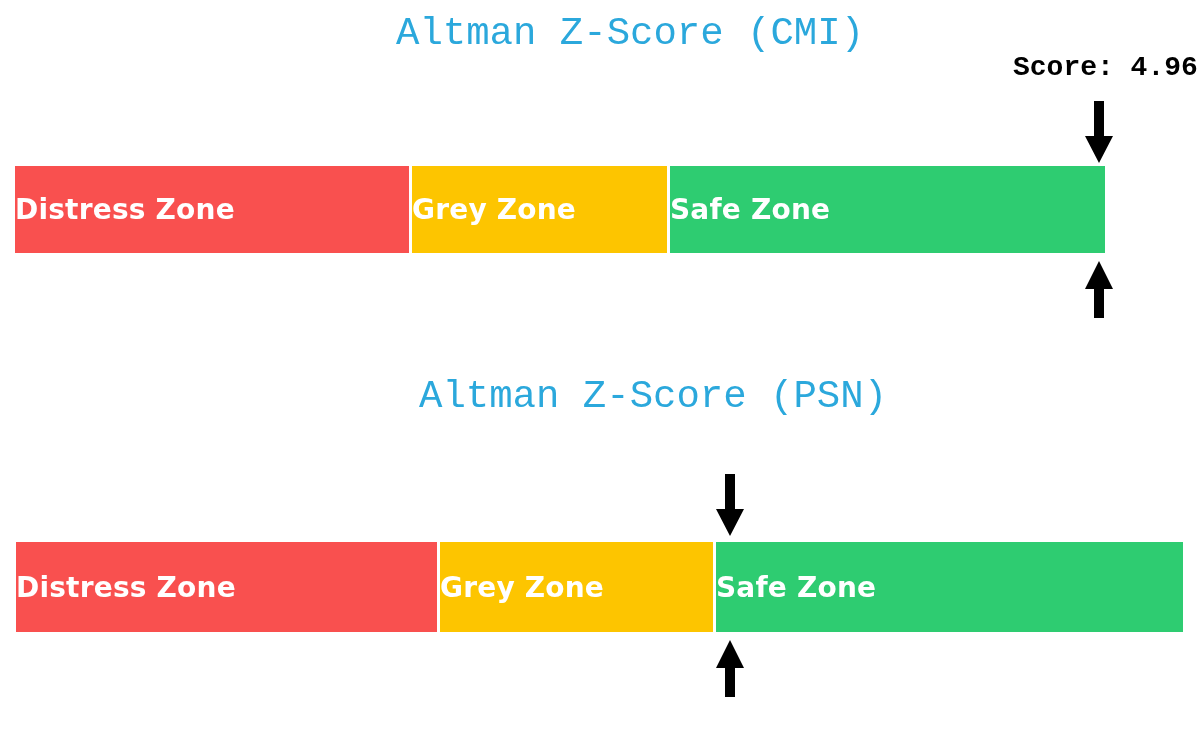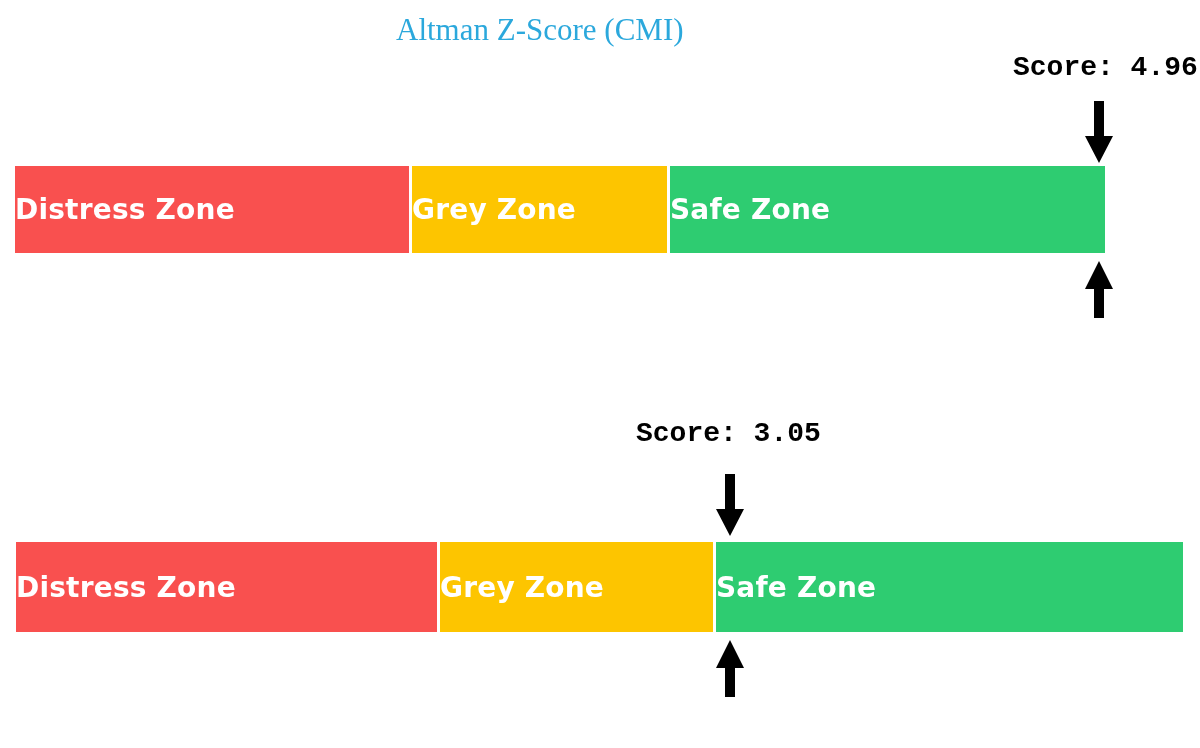--- a/index.html
+++ b/index.html
@@ -17,22 +17,22 @@
   #canvas {
     position: relative;
     width: 1200px;
     height: 748px;
     background: #ffffff;
   }
 
   
   .chart-title {
     position: absolute;
-    font-family: Liberation Serif, serif;
-    font-size: 31px;
+    font-family: Liberation Mono, monospace;
+    font-size: 39px;
     font-weight: 400;
     white-space: nowrap;
     letter-spacing: 0px;
   }
 
   
   .score-label {
     position: absolute;
     font-family: Liberation Mono, monospace;
     font-size: 28px;
@@ -97,22 +97,22 @@
       <span class="zone-seg-label">Safe Zone</span>
     </div>
   </div>
 
   <div class="marker-arrow" style="left:1084px; top:261px; width:30px; height:58px;">
     <svg width="30" height="58" viewBox="0 0 30 58" xmlns="http://www.w3.org/2000/svg">
       <polygon points="15,0 29,28 20,28 20,57 10,57 10,28 1,28" fill="#000000"></polygon>
     </svg>
   </div>
 
+  <div class="chart-title" style="left:419px; top:375px; color:#2BA8DC;">Altman Z-Score (PSN)</div>
 
-  <div class="score-label" style="left:636px; top:418px;">Score: 3.05</div>
 
   <div class="marker-arrow" style="left:715px; top:474px; width:30px; height:64px;">
     <svg width="30" height="64" viewBox="0 0 30 64" xmlns="http://www.w3.org/2000/svg">
       <polygon points="10,0 20,0 20,35 29,35 15,62 1,35 10,35" fill="#000000"></polygon>
     </svg>
   </div>
 
   <div class="zone-bar" style="left:16px; top:542px; width:1167px; height:90px;">
     <div class="zone-seg" style="left:0px; width:421px; background:#F9504F;">
       <span class="zone-seg-label">Distress Zone</span>

